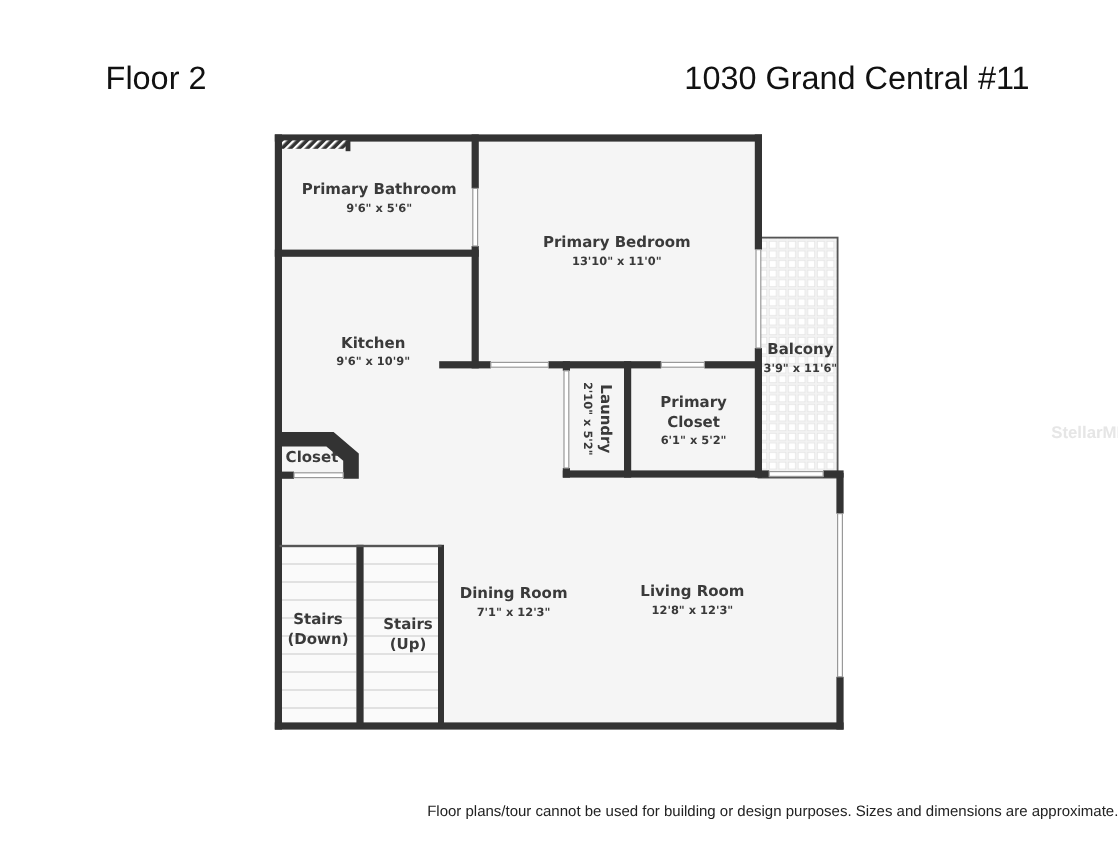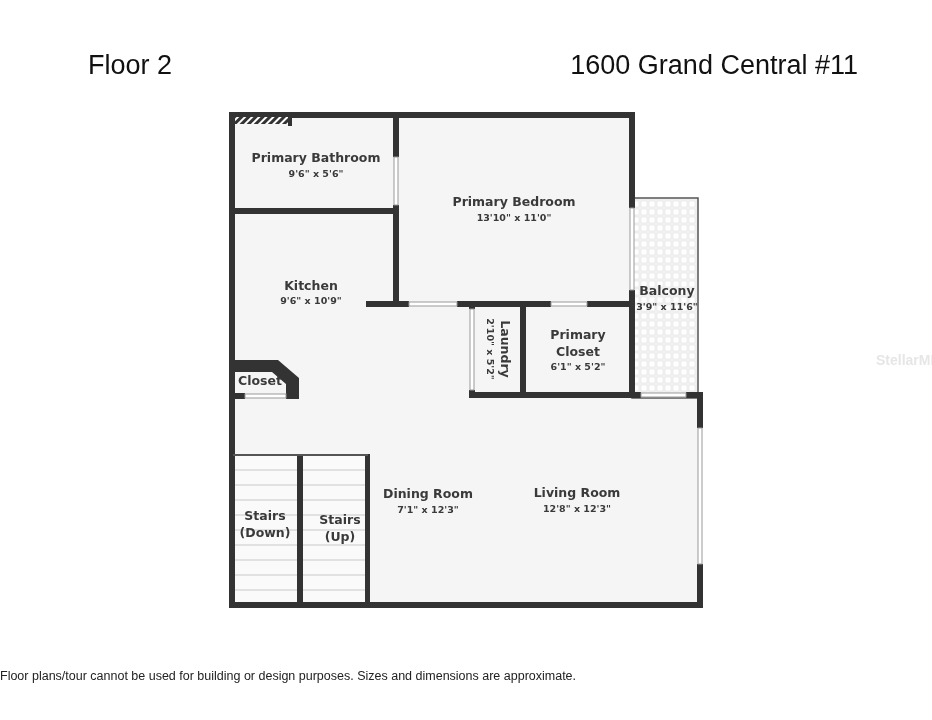--- a/index.html
+++ b/index.html
@@ -3,28 +3,28 @@
   <meta charset="utf-8">
   <style>
     html, body { margin: 0; padding: 0; background: #ffffff; }
     body { width: 932px; height: 720px; position: relative; overflow: hidden; font-family: "Liberation Sans", sans-serif; }
     .hdr { position: absolute; top: 50px; font-size: 27px; color: #111; font-family: "Liberation Sans", sans-serif; }
     #floor-label { left: 88px; }
     #address-label { right: 74px; }
     #plan { position: absolute; left: 0; top: 0; }
     .rname { font-family: "DejaVu Sans", sans-serif; font-weight: bold; font-size: 12.5px; fill: #3a3a3a; }
     .rdim { font-family: "DejaVu Sans", sans-serif; font-weight: bold; font-size: 9.5px; fill: #3a3a3a; }
-    #disclaimer { position: absolute; top: 669px; left: 0; width: 932px; text-align: left; font-size: 12.5px; color: #222; }
+    #disclaimer { position: absolute; top: 669px; left: 0; width: 932px; text-align: right; font-size: 12.5px; color: #222; }
     #watermark { position: absolute; left: 876px; top: 352px; font-size: 14px; color: #e6e6e6; font-weight: bold; }
   </style>
 </head>
 <body>
 
 <div id="floor-label" class="hdr">Floor 2</div>
-<div id="address-label" class="hdr">1600 Grand Central #11</div>
+<div id="address-label" class="hdr">1030 Grand Central #11</div>
 
 <svg id="plan" width="932" height="720" viewBox="0 0 932 720" xmlns="http://www.w3.org/2000/svg">
   <defs>
     <pattern id="tiles" width="8" height="8" patternUnits="userSpaceOnUse">
       <rect width="8" height="8" fill="#f4f4f4"></rect>
       <rect x="1" y="1" width="6" height="6" fill="#ffffff" stroke="#e2e2e2" stroke-width="0.6"></rect>
     </pattern>
     <pattern id="hatch" width="5" height="5" patternUnits="userSpaceOnUse" patternTransform="rotate(45)">
       <rect width="5" height="5" fill="#333"></rect>
       <rect width="2" height="5" fill="#fff"></rect>

